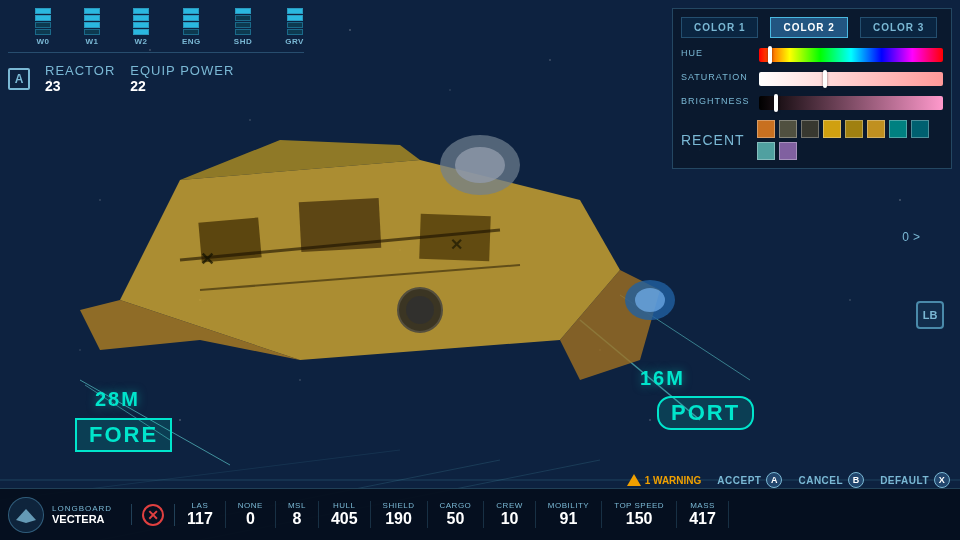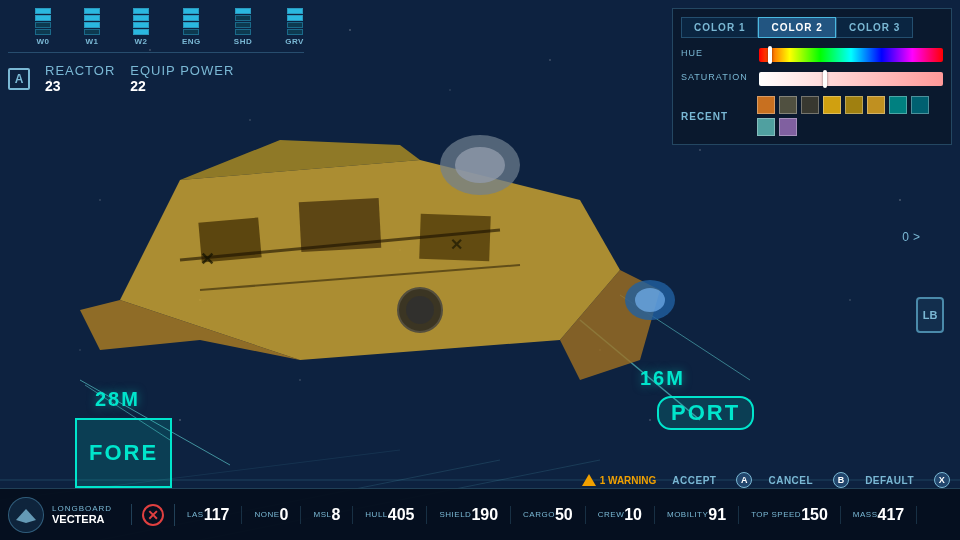--- a/index.html
+++ b/index.html
@@ -142,21 +142,21 @@
       top: 8px;
       right: 8px;
       width: 280px;
       background: rgba(10, 25, 45, 0.92);
       border: 1px solid rgba(100, 180, 220, 0.3);
       padding: 8px;
     }
 
     .color-tabs {
       display: flex;
-      gap: 0;
+      gap: 12px;
       margin-bottom: 10px;
     }
 
     .color-tab {
       padding: 4px 12px;
       font-size: 10px;
       font-weight: bold;
       letter-spacing: 1px;
       cursor: pointer;
       border: 1px solid rgba(100, 180, 220, 0.3);
@@ -227,25 +227,24 @@
 
     .recent-row {
       display: flex;
       align-items: center;
       gap: 6px;
       margin-top: 4px;
     }
 
     .recent-label {
       color: #7ab8d4;
-      font-size: 10px;
+      font-size: 14px;
       letter-spacing: 1px;
       width: 70px;
       flex-shrink: 0;
-      font-weight: bold;
     }
 
     .recent-colors {
       display: flex;
       gap: 4px;
       flex-wrap: wrap;
     }
 
     .recent-color-swatch {
       width: 18px;
@@ -265,21 +264,21 @@
     }
 
     .fore-label {
       position: absolute;
       color: #00e5cc;
       font-size: 22px;
       font-weight: bold;
       letter-spacing: 2px;
       background: rgba(0, 229, 204, 0.15);
       border: 2px solid #00e5cc;
-      padding: 20px 12px;
+      padding: 2px 12px;
     }
 
     .port-label {
       position: absolute;
       color: #00e5cc;
       font-size: 22px;
       font-weight: bold;
       letter-spacing: 2px;
       background: rgba(0, 229, 204, 0.15);
       border: 2px solid #00e5cc;
@@ -309,21 +308,21 @@
       width: 0;
       height: 0;
       border-left: 7px solid transparent;
       border-right: 7px solid transparent;
       border-bottom: 12px solid #f0a000;
     }
 
     .action-btn {
       display: flex;
       align-items: center;
-      gap: 20px;
+      gap: 5px;
       color: #7ab8d4;
       font-size: 10px;
       font-weight: bold;
       letter-spacing: 0.5px;
       cursor: pointer;
     }
 
     .action-btn-key {
       width: 16px;
       height: 16px;
@@ -388,21 +387,21 @@
       align-items: center;
       justify-content: center;
       color: #e04040;
       font-size: 14px;
       font-weight: bold;
       cursor: pointer;
     }
 
     .stat-group {
       display: flex;
-      flex-direction: row;
+      flex-direction: column;
       align-items: center;
       padding: 0 12px;
       border-right: 1px solid rgba(100, 180, 220, 0.2);
     }
 
     .stat-label {
       color: #7ab8d4;
       font-size: 8px;
       letter-spacing: 0.5px;
       text-transform: uppercase;
@@ -414,21 +413,21 @@
       font-weight: bold;
     }
 
     
     .lb-button {
       position: absolute;
       right: 10px;
       top: 50%;
       transform: translateY(-50%);
       width: 28px;
-      height: 36px;
+      height: 28px;
       border: 2px solid #4a8aaa;
       border-radius: 4px;
       background: rgba(20, 50, 80, 0.8);
       color: #7ab8d4;
       font-size: 11px;
       font-weight: bold;
       display: flex;
       align-items: center;
       justify-content: center;
       cursor: pointer;
@@ -597,20 +596,28 @@
 
   <div class="color-row">
     <div class="color-row-label">SATURATION</div>
     <div class="color-slider-container">
       <div class="saturation-slider">
         <div class="slider-thumb" style="left: 35%;"></div>
       </div>
     </div>
   </div>
 
+  <div class="color-row">
+    <div class="color-row-label">BRIGHTNESS</div>
+    <div class="color-slider-container">
+      <div class="brightness-slider">
+        <div class="slider-thumb" style="left: 8%;"></div>
+      </div>
+    </div>
+  </div>
 
   <div class="recent-row">
     <div class="recent-label">RECENT</div>
     <div class="recent-colors">
       <div class="recent-color-swatch" style="background: #c87020;"></div>
       <div class="recent-color-swatch" style="background: #505040;"></div>
       <div class="recent-color-swatch" style="background: #383830;"></div>
       <div class="recent-color-swatch" style="background: #d0a010;"></div>
       <div class="recent-color-swatch" style="background: #a08010;"></div>
       <div class="recent-color-swatch" style="background: #c09020;"></div>

